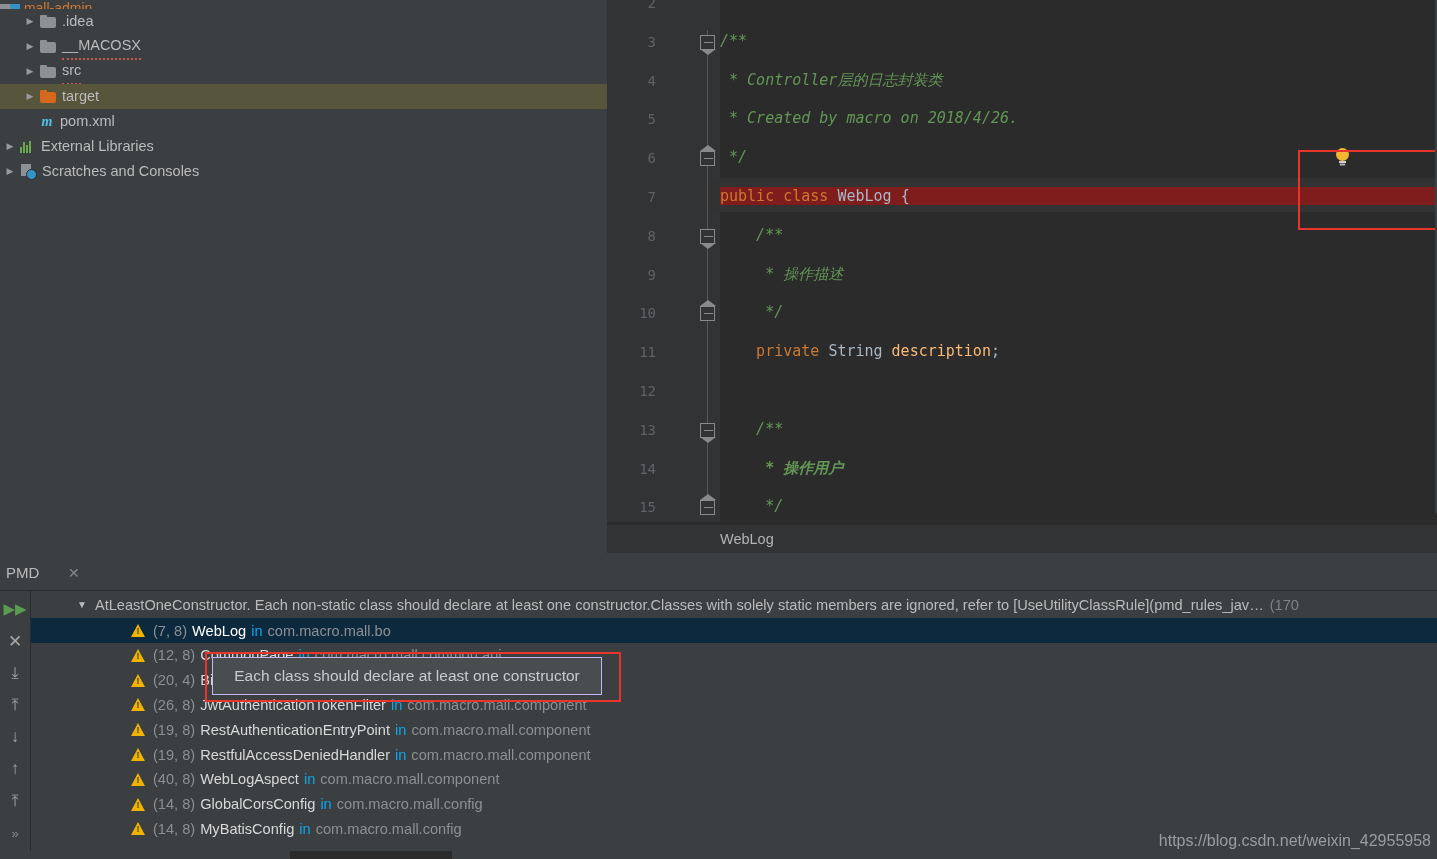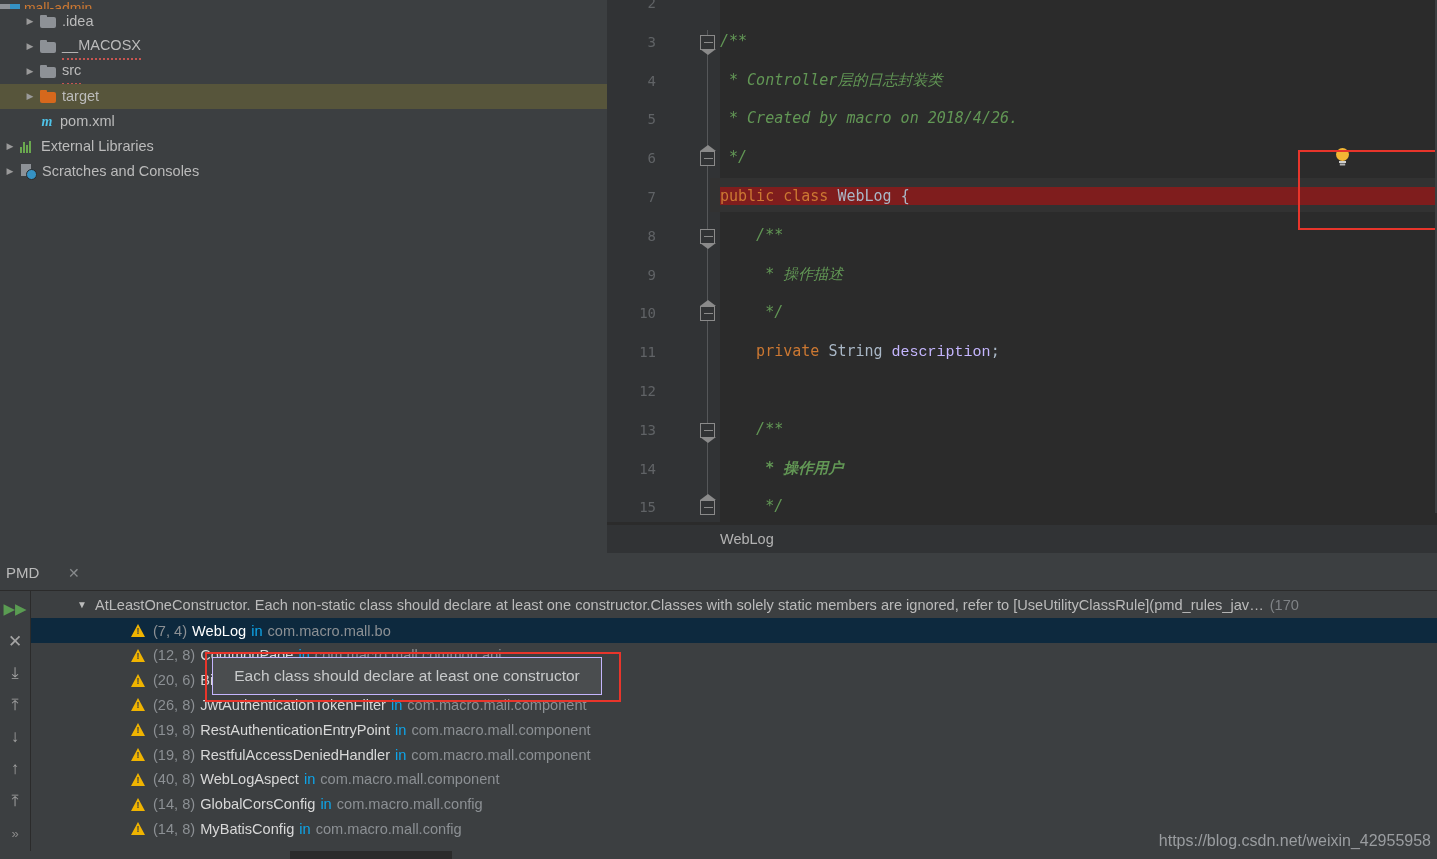--- a/index.html
+++ b/index.html
@@ -118,21 +118,21 @@
   #code-area {
     position:absolute; left:113px; top:0; width:717px; height:522px;
     font-family: "DejaVu Sans Mono", monospace; font-size:15px;
   }
   .cline { position:absolute; left:0; white-space:pre; }
   .cline.hl { background:#7f1d1d; width:717px; }
   #line7-hl { position:absolute; left:-10px; top:178px; width:727px; height:34px; background:#323232; }
   .c-comment { color: #629755; font-style: italic; }
   .c-kw { color: #cc7832; }
   .c-cls { color: #a9b7c6; }
-  .c-field { color: #c4b5fd; font-family: Liberation Mono, monospace; }
+  .c-field { color: #fdba74; }
   .c-plain { color: #a9b7c6; }
   #bulb {
     position:absolute; left:727px; top:147px; width:17px; height:20px;
   }
   #redbox-code {
     position:absolute; left:691px; top:150px; width:364px; height:80px;
     border:2px solid #e8352b; pointer-events:none;
   }
   #editor-hscroll-track {
     position:absolute; left:113px; top:513px; width:717px; height:9px; background:#2b2b2b;
@@ -390,35 +390,35 @@
 
     <div id="pmd-list">
       <div id="pmd-header-row">
         <span id="pmd-header-arrow">▼</span>
         <span>AtLeastOneConstructor. Each non-static class should declare at least one constructor.Classes with solely static members are ignored, refer to [UseUtilityClassRule](pmd_rules_jav…</span>
         <span class="pmd-count" style="margin-left:6px;">(170</span>
       </div>
       <div id="pmd-rows">
           <div class="pmd-row selected" style="top: 27px;">
             <span class="warn-ico"></span>
-            <span class="pmd-pos">(7, 4)</span>
+            <span class="pmd-pos">(7, 8)</span>
             <span class="pmd-name">WebLog</span>
             <span class="pmd-in">in</span>
             <span class="pmd-pkg">com.macro.mall.bo</span>
           </div>
           <div class="pmd-row" style="top: 51.8px;">
             <span class="warn-ico"></span>
             <span class="pmd-pos">(12, 8)</span>
             <span class="pmd-name">CommonPage</span>
             <span class="pmd-in">in</span>
             <span class="pmd-pkg">com.macro.mall.common.api</span>
           </div>
           <div class="pmd-row" style="top: 76.6px;">
             <span class="warn-ico"></span>
-            <span class="pmd-pos">(20, 6)</span>
+            <span class="pmd-pos">(20, 4)</span>
             <span class="pmd-name">Bin</span>
           </div>
           <div class="pmd-row" style="top: 101.4px;">
             <span class="warn-ico"></span>
             <span class="pmd-pos">(26, 8)</span>
             <span class="pmd-name">JwtAuthenticationTokenFilter</span>
             <span class="pmd-in">in</span>
             <span class="pmd-pkg">com.macro.mall.component</span>
           </div>
           <div class="pmd-row" style="top: 126.2px;">

